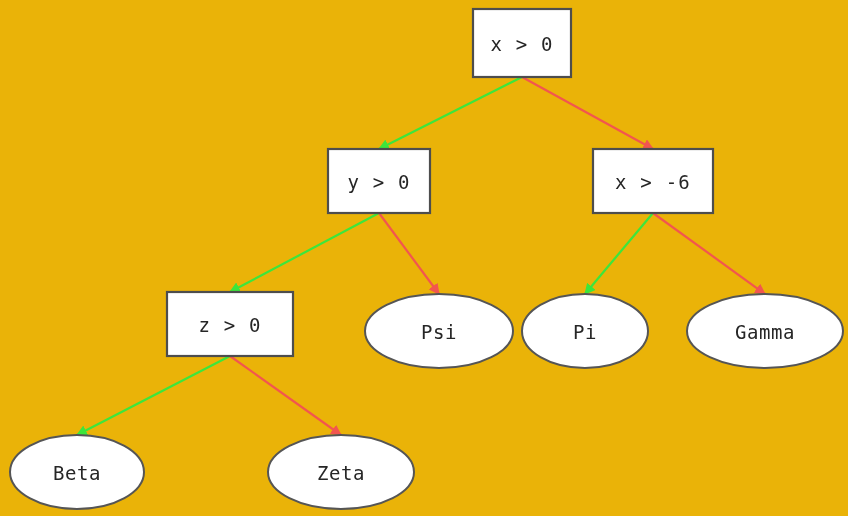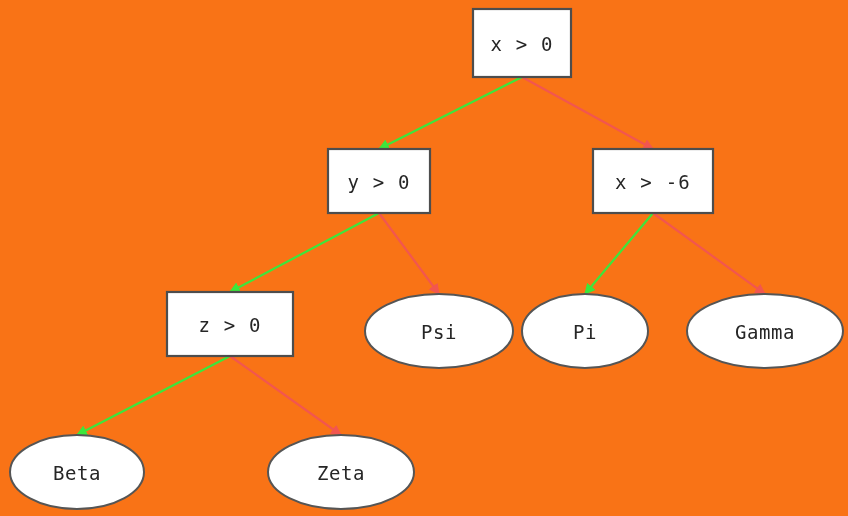--- a/index.html
+++ b/index.html
@@ -10,21 +10,21 @@
   body {
     width: 848px;
     height: 516px;
     overflow: hidden;
     font-family: "DejaVu Sans Mono", monospace;
   }
   #diagram-root {
     position: relative;
     width: 848px;
     height: 516px;
-    background: #f97316;
+    background: #eab308;
   }
   svg#tree-svg {
     display: block;
     width: 848px;
     height: 516px;
   }
   .node-shape {
     fill: #ffffff;
     stroke: #4d4d4d;
     stroke-width: 2.2;

